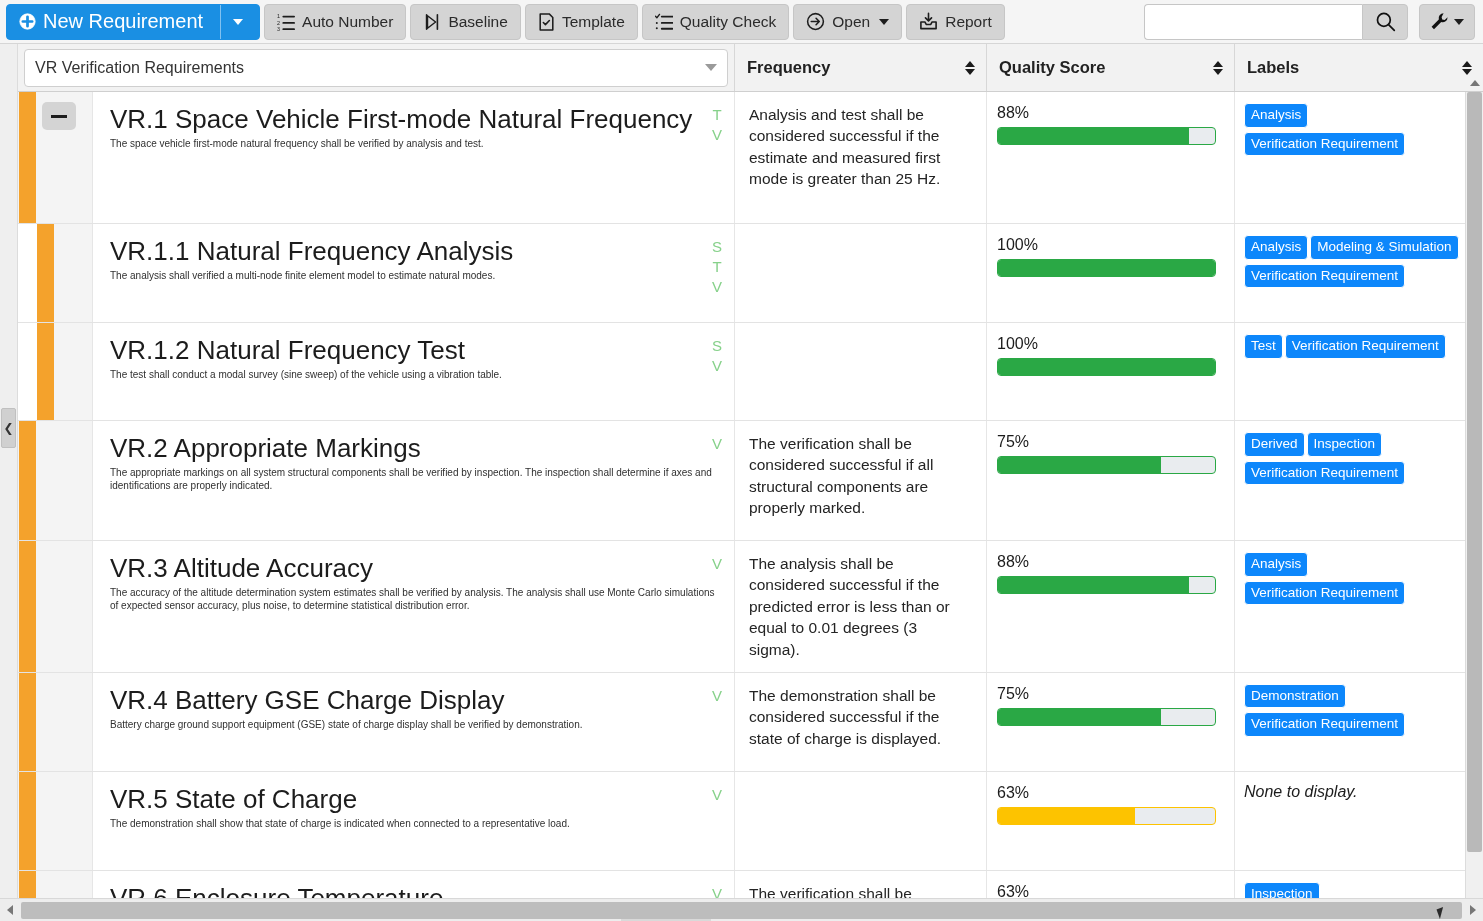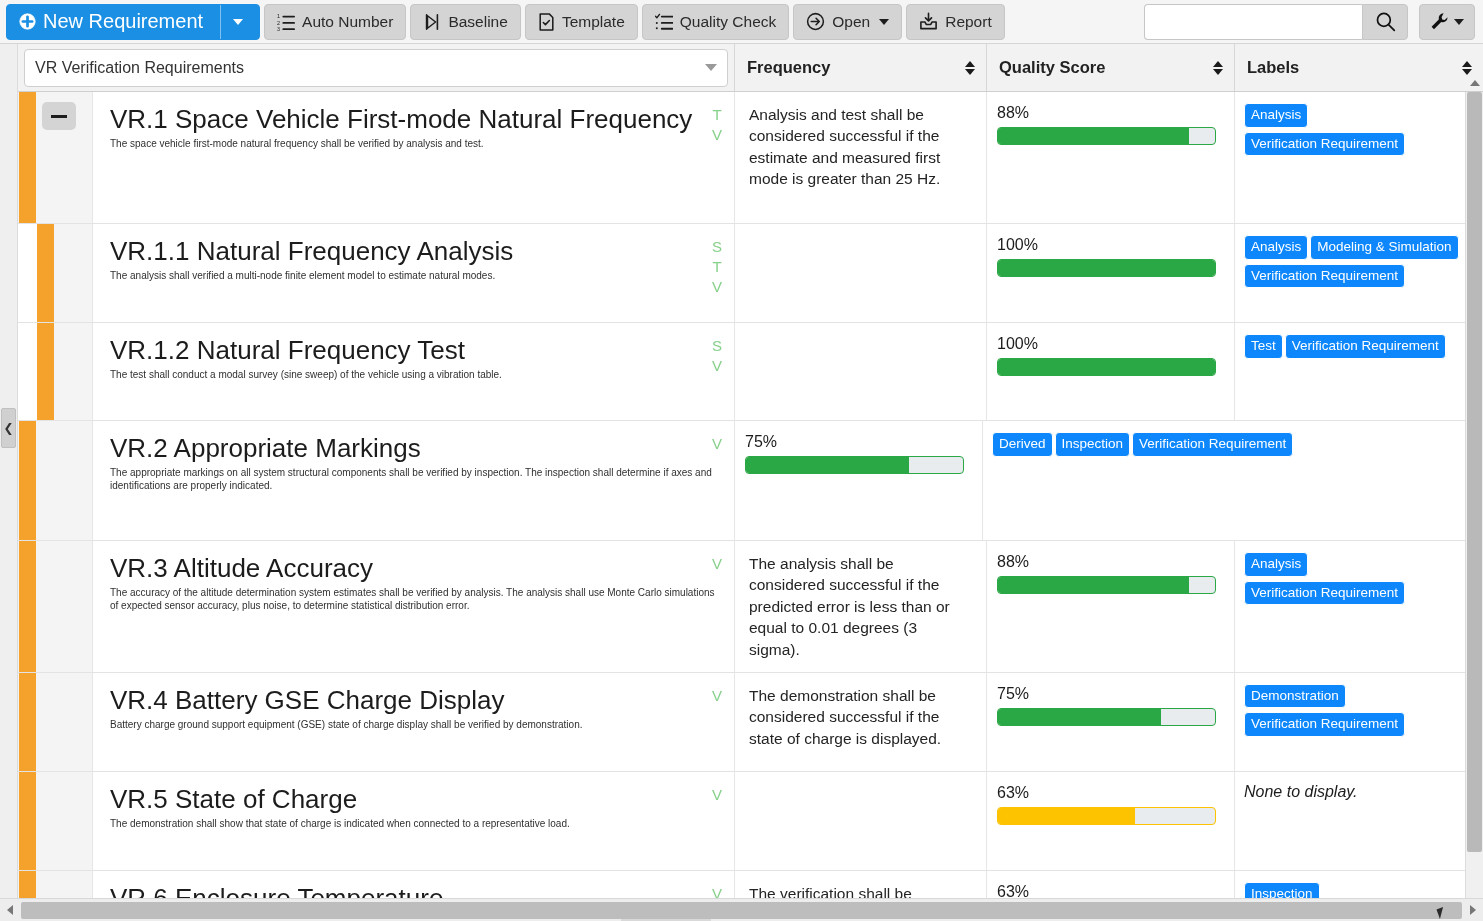--- a/index.html
+++ b/index.html
@@ -567,20 +567,21 @@
           <div class="c-indent">
             <div class="bar lvl0" style="background: rgb(244, 162, 44);"></div>
           </div>
           <div class="c-title">
             <div class="ttl">VR.2 Appropriate Markings</div>
             <div class="desc">The appropriate markings on all system structural components shall be verified by inspection. The inspection shall determine if axes and identifications are properly indicated.</div>
             <div class="vflags" style="color: rgb(134, 209, 138);">
               <span>V</span>
             </div>
           </div>
+          <div class="c-rationale">The verification shall be considered successful if all structural components are properly marked.</div>
           <div class="c-quality">
             <div class="pct">75%</div>
             <div class="pbar" style="border: 1px solid rgb(42, 168, 69);">
               <i style="width: 75%; background: rgb(42, 168, 69);"></i>
             </div>
           </div>
           <div class="c-labels"><span class="pill" style="background: rgb(13, 135, 251);">Derived</span><span class="pill" style="background: rgb(13, 135, 251);">Inspection</span><span class="pill" style="background: rgb(13, 135, 251);">Verification Requirement</span></div>
         </div>
         <div class="row" style="min-height: 125px;">
           <div class="c-indent">

